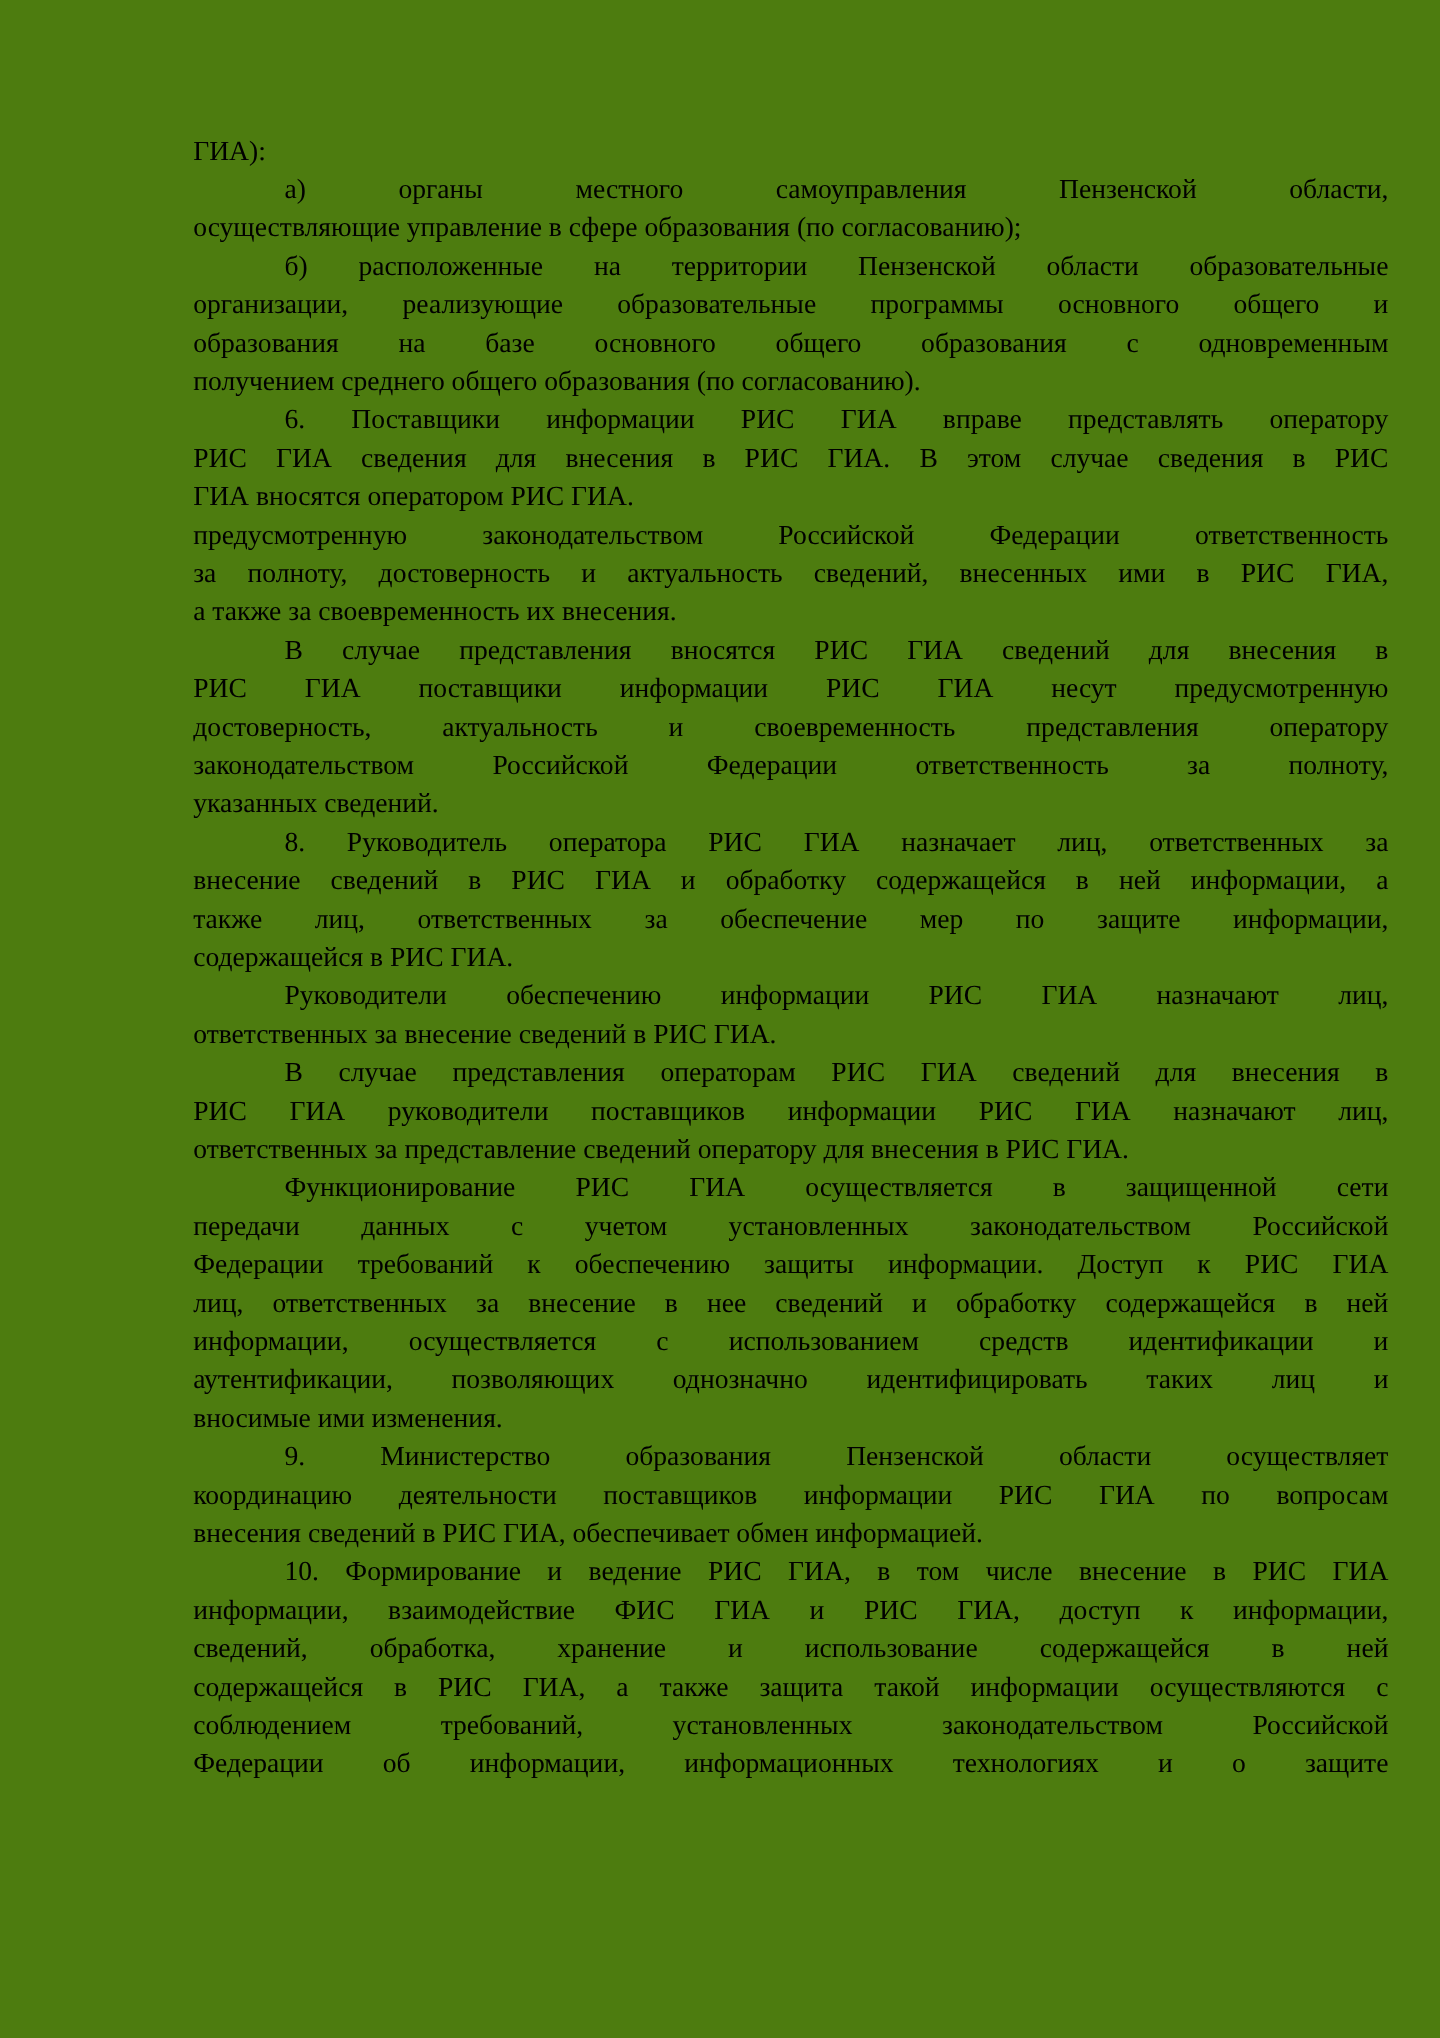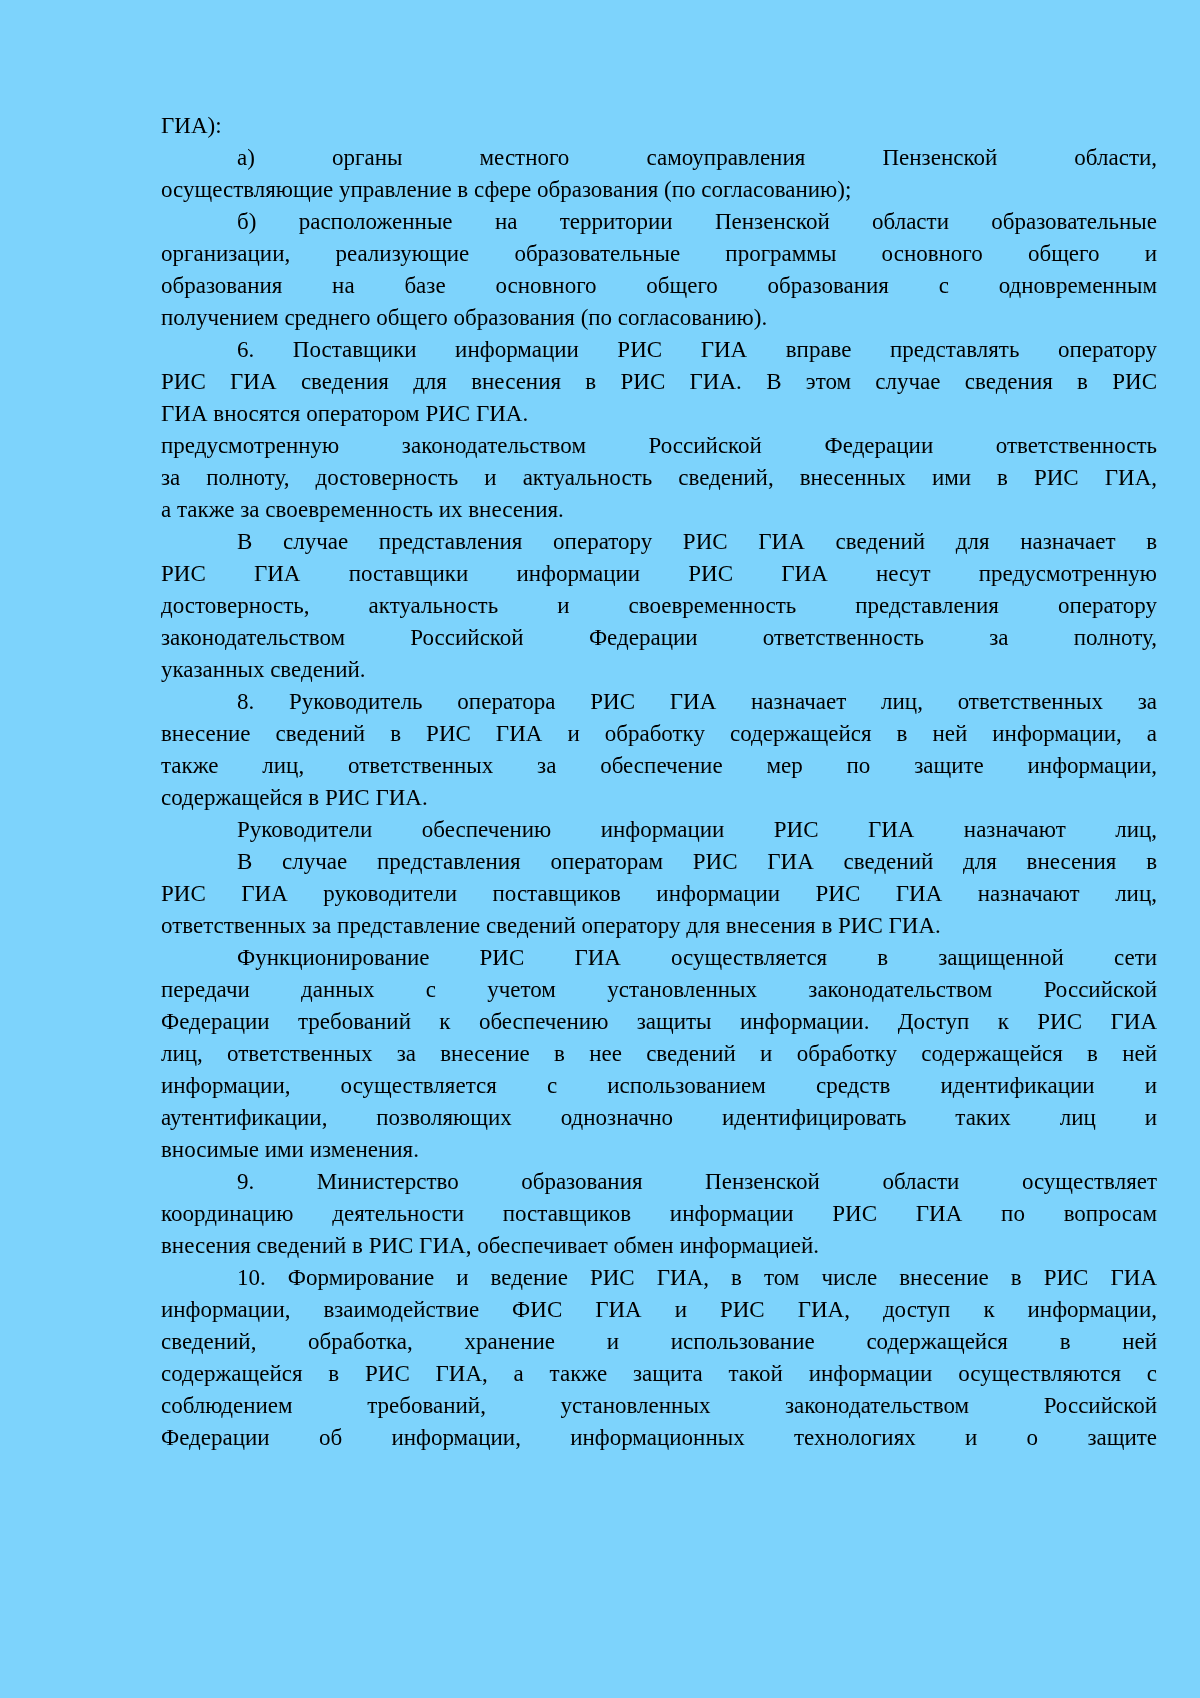--- a/index.html
+++ b/index.html
@@ -13,21 +13,21 @@
     background: #ffffff;
     font-family: "Liberation Serif", "DejaVu Serif", serif;
     overflow: hidden;
   }
   .page {
     position: absolute;
     left: 0;
     top: 0;
     width: 1200px;
     height: 1698px;
-    background: #7dd3fc;
+    background: #4d7c0f;
   }
   .doc-body {
     position: absolute;
     left: 161px;
     top: 110px;
     width: 996px;
     color: #000000;
   }
   .doc-line {
     font-size: 23px;
@@ -60,30 +60,31 @@
       <div class="doc-line stretch indent">б) расположенные на территории Пензенской области образовательные</div>
       <div class="doc-line stretch">организации, реализующие образовательные программы основного общего и</div>
       <div class="doc-line stretch">образования на базе основного общего образования с одновременным</div>
       <div class="doc-line last">получением среднего общего образования (по согласованию).</div>
       <div class="doc-line stretch indent">6. Поставщики информации РИС ГИА вправе представлять оператору</div>
       <div class="doc-line stretch">РИС ГИА сведения для внесения в РИС ГИА. В этом случае сведения в РИС</div>
       <div class="doc-line last">ГИА вносятся оператором РИС ГИА.</div>
       <div class="doc-line stretch">предусмотренную законодательством Российской Федерации ответственность</div>
       <div class="doc-line stretch">за полноту, достоверность и актуальность сведений, внесенных ими в РИС ГИА,</div>
       <div class="doc-line last">а также за своевременность их внесения.</div>
-      <div class="doc-line stretch indent">В случае представления оператору РИС ГИА сведений для назначает в</div>
+      <div class="doc-line stretch indent">В случае представления вносятся РИС ГИА сведений для внесения в</div>
       <div class="doc-line stretch">РИС ГИА поставщики информации РИС ГИА несут предусмотренную</div>
       <div class="doc-line stretch">достоверность, актуальность и своевременность представления оператору</div>
       <div class="doc-line stretch">законодательством Российской Федерации ответственность за полноту,</div>
       <div class="doc-line last">указанных сведений.</div>
       <div class="doc-line stretch indent">8. Руководитель оператора РИС ГИА назначает лиц, ответственных за</div>
       <div class="doc-line stretch">внесение сведений в РИС ГИА и обработку содержащейся в ней информации, а</div>
       <div class="doc-line stretch">также лиц, ответственных за обеспечение мер по защите информации,</div>
       <div class="doc-line last">содержащейся в РИС ГИА.</div>
       <div class="doc-line stretch indent">Руководители обеспечению информации РИС ГИА назначают лиц,</div>
+      <div class="doc-line last">ответственных за внесение сведений в РИС ГИА.</div>
       <div class="doc-line stretch indent">В случае представления операторам РИС ГИА сведений для внесения в</div>
       <div class="doc-line stretch">РИС ГИА руководители поставщиков информации РИС ГИА назначают лиц,</div>
       <div class="doc-line last">ответственных за представление сведений оператору для внесения в РИС ГИА.</div>
       <div class="doc-line stretch indent">Функционирование РИС ГИА осуществляется в защищенной сети</div>
       <div class="doc-line stretch">передачи данных с учетом установленных законодательством Российской</div>
       <div class="doc-line stretch">Федерации требований к обеспечению защиты информации. Доступ к РИС ГИА</div>
       <div class="doc-line stretch">лиц, ответственных за внесение в нее сведений и обработку содержащейся в ней</div>
       <div class="doc-line stretch">информации, осуществляется с использованием средств идентификации и</div>
       <div class="doc-line stretch">аутентификации, позволяющих однозначно идентифицировать таких лиц и</div>
       <div class="doc-line last">вносимые ими изменения.</div>

